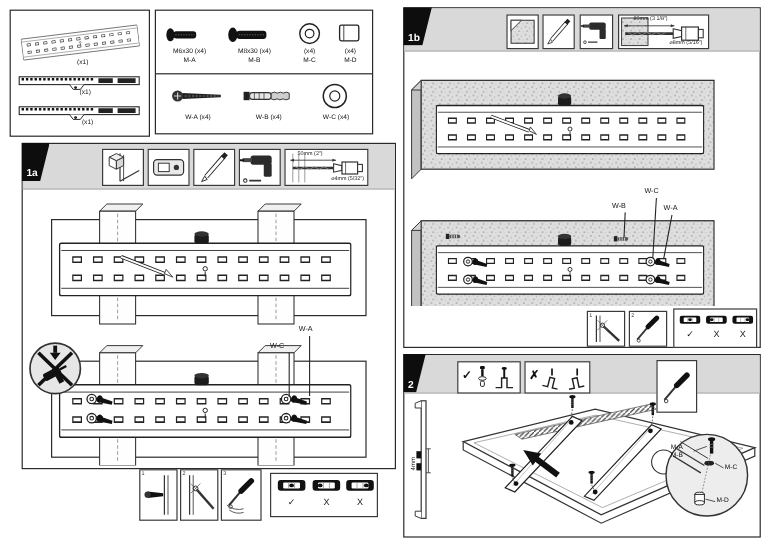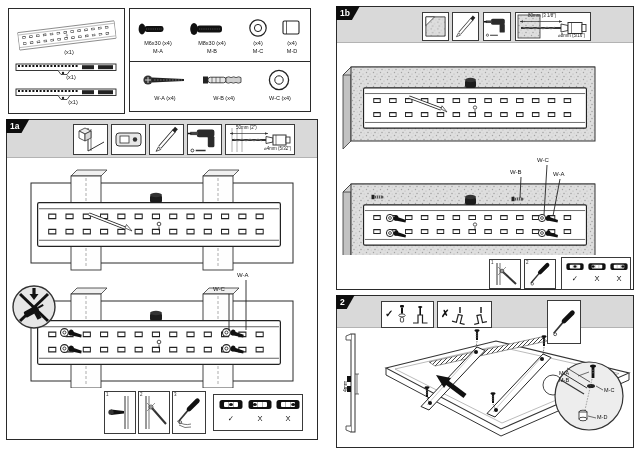--- a/index.html
+++ b/index.html
@@ -2,21 +2,21 @@
 <html><head>
 <meta charset="utf-8">
 <style>
   html,body{margin:0;padding:0;background:#fff}
   .stage{position:relative;width:640px;height:453px;background:#fff;overflow:hidden;
          font-family:"Liberation Sans",sans-serif;color:#111}
   .box,.panel{position:absolute;background:#fff;border:1.5px solid #2a2a2a;box-sizing:border-box}
   .abs{position:absolute}
   .hdr{position:absolute;left:0;top:0;width:100%;background:#d9d9d9;border-bottom:1px solid #b3b3b3;box-sizing:border-box}
   .tab{position:absolute;left:-1px;top:-1px;background:#0d0d0d;color:#fff;font-size:8.5px;font-weight:bold;
-       line-height:12px;padding:1px 10px 1px 4px;clip-path:polygon(0 0,100% 0,calc(100% - 8px) 100%,0 100%);z-index:5}
+       line-height:12px;padding:19px 10px 1px 4px;clip-path:polygon(0 0,100% 0,calc(100% - 8px) 100%,0 100%);z-index:5}
   .tool{position:absolute;background:#fff;border:1px solid #3a3a3a;box-sizing:border-box}
   .stepbox{position:absolute;background:#fff;border:1px solid #3a3a3a;box-sizing:border-box}
   .lbl{position:absolute;font-size:5.5px;line-height:1.15;text-align:center;white-space:nowrap;color:#111}
   .mini{position:absolute;font-size:4.5px;line-height:1;white-space:nowrap;color:#222}
   .callout{position:absolute;font-size:6px;line-height:1;white-space:nowrap;color:#111}
   .chk{position:absolute;font-size:7.5px;line-height:1;text-align:center;color:#111}
   .stepnum{position:absolute;left:1px;top:0;font-size:4.5px;color:#333}
   .bigmark{position:absolute;font-size:10px;font-weight:bold;color:#111;line-height:1}
 </style>
 </head>
@@ -190,21 +190,21 @@
   </svg>
   <span class="lbl" style="left:66px;top:86px;width:56px">W-B (x4)</span>
 
   <svg class="abs" style="left:136px;top:58px" width="26" height="26" viewBox="0 0 26 26">
     <circle cx="13" cy="13" r="9.6" fill="#fff" stroke="#222" stroke-width="1.3"></circle>
     <circle cx="13" cy="13" r="4.2" fill="#fff" stroke="#222" stroke-width="1"></circle>
   </svg>
   <span class="lbl" style="left:126px;top:86px;width:48px">W-C (x4)</span>
 </div>
 
-<div class="panel" style="left:6px;top:119px;width:312px;height:321px">
+<div class="panel" style="left:18px;top:119px;width:312px;height:272px">
   <div class="hdr" style="height:38px"></div>
   <div class="tab">1a</div>
 
   <div class="tool" style="left:66px;top:4px;width:35px;height:31px">
     <svg width="33" height="29" viewBox="0 0 33 29">
       <line x1="14" y1="3" x2="14" y2="26" stroke="#333" stroke-width="1"></line>
       <line x1="17" y1="4" x2="17" y2="26" stroke="#333" stroke-width="0.7"></line>
       <line x1="14" y1="26" x2="30" y2="17" stroke="#333" stroke-width="1"></line>
       <polygon points="5,6 11,3 17,6 11,9" fill="#ededed" stroke="#333" stroke-width="0.8"></polygon>
       <polygon points="5,6 11,9 11,16 5,13" fill="#fff" stroke="#333" stroke-width="0.8"></polygon>

